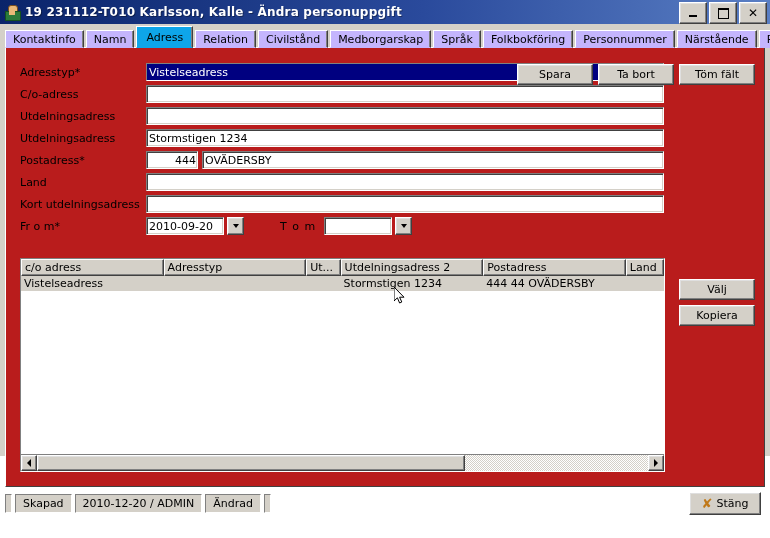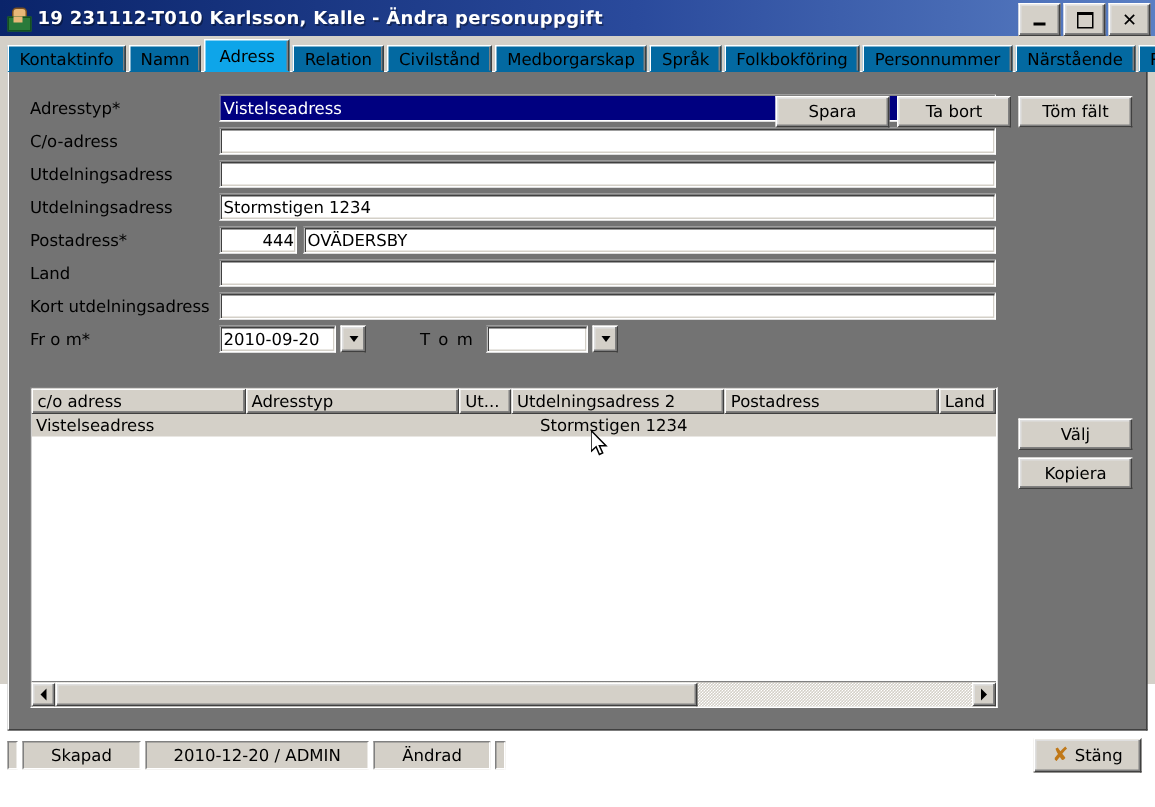--- a/index.html
+++ b/index.html
@@ -75,21 +75,21 @@
   
   .tabstrip {
     position: absolute; left: 5px; top: 27px;
     width: 760px; height: 21px;
     display: flex; align-items: flex-end;
   }
   .tab {
     height: 18px;
     padding: 0 7px;
     margin-right: 2px;
-    background: #0369a1;
+    background: #c4b5fd;
     border: 1px solid;
     border-color: #ffffff #404040 transparent #ffffff;
     box-shadow: inset -1px 0 0 #808080;
     display: flex; align-items: center; justify-content: center;
     font-size: 11px; color: #000;
     white-space: nowrap;
     box-sizing: border-box;
     cursor: default;
     position: relative; z-index: 1;
   }
@@ -100,21 +100,21 @@
     border-color: #ffffff #404040 transparent #ffffff;
     box-shadow: inset -1px 0 0 #808080;
     z-index: 5;
     padding: 0 9px;
   }
 
   
   .tabpage {
     position: absolute; left: 5px; top: 47px;
     width: 760px; height: 440px;
-    background: #737373;
+    background: #b91c1c;
     border: 1px solid;
     border-color: #ffffff #404040 #404040 #ffffff;
     box-sizing: border-box;
   }
 
   
   .form {
     position: absolute; left: 14px; top: 15px;
     width: 645px;
   }
@@ -327,21 +327,21 @@
     width: 760px; height: 22px;
     display: flex; align-items: center;
   }
   .sb-pane {
     height: 19px;
     border: 1px solid;
     border-color: #808080 #ffffff #ffffff #808080;
     background: #d4d0c8;
     box-sizing: border-box;
     display: flex; align-items: center;
-    padding: 0 18px;
+    padding: 0 7px;
     font-size: 11px; color: #000;
     margin-right: 3px;
     white-space: nowrap;
   }
   .sb-pane.tiny { width: 7px; padding: 0; }
 
   .close-btn {
     position: absolute; right: 9px; top: 492px;
     width: 72px; height: 23px;
     display: flex; align-items: center; justify-content: center;
@@ -504,20 +504,21 @@
         <div class="gh-cell" style="width:150px">Utdelningsadress 2</div>
         <div class="gh-cell" style="width:150px">Postadress</div>
         <div class="gh-cell" style="width:40px">Land</div>
       </div>
       <div class="grid-body">
         <div class="grid-row">
           <div class="gr-cell" style="width:150px">Vistelseadress</div>
           <div class="gr-cell" style="width:150px"></div>
           <div class="gr-cell" style="width:36px"></div>
           <div class="gr-cell" style="width:150px">Stormstigen 1234</div>
+          <div class="gr-cell" style="width:150px">444 44 OVÄDERSBY</div>
           <div class="gr-cell" style="width:40px"></div>
         </div>
       </div>
       <div class="hscroll">
         <div class="sb-btn">
           <div class="arrow-left"></div>
         </div>
         <div class="sb-track">
           <div class="sb-thumb"></div>
         </div>

